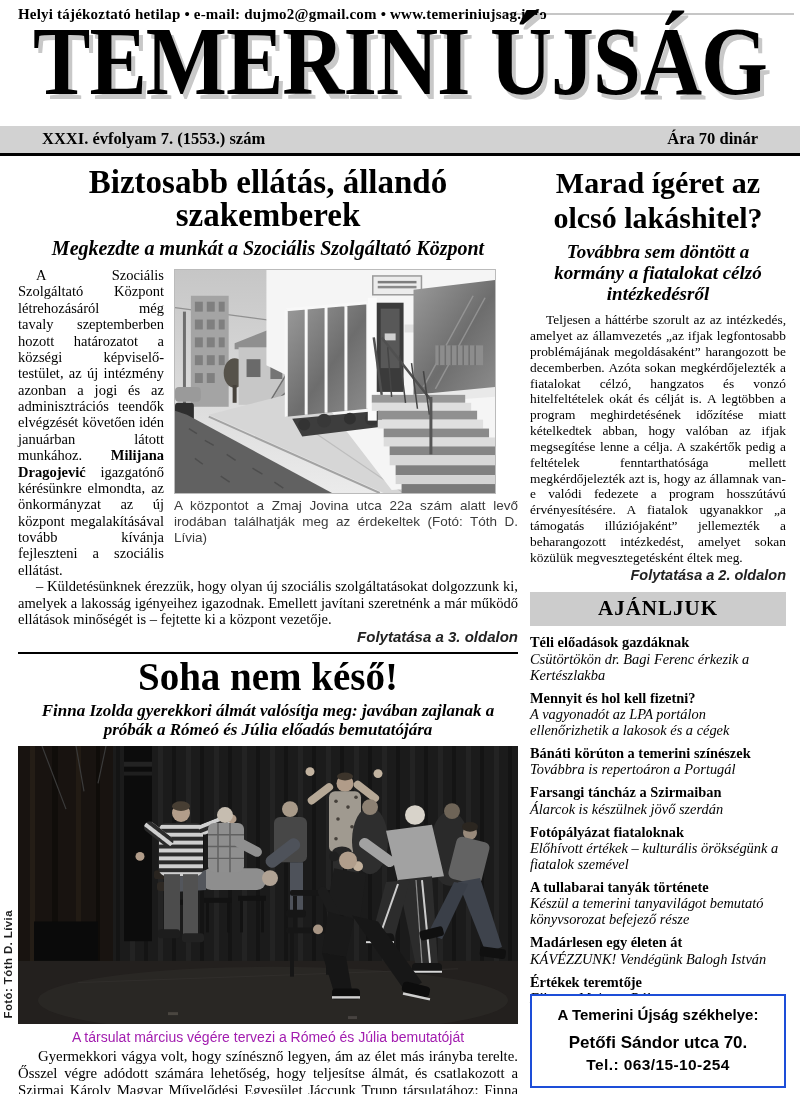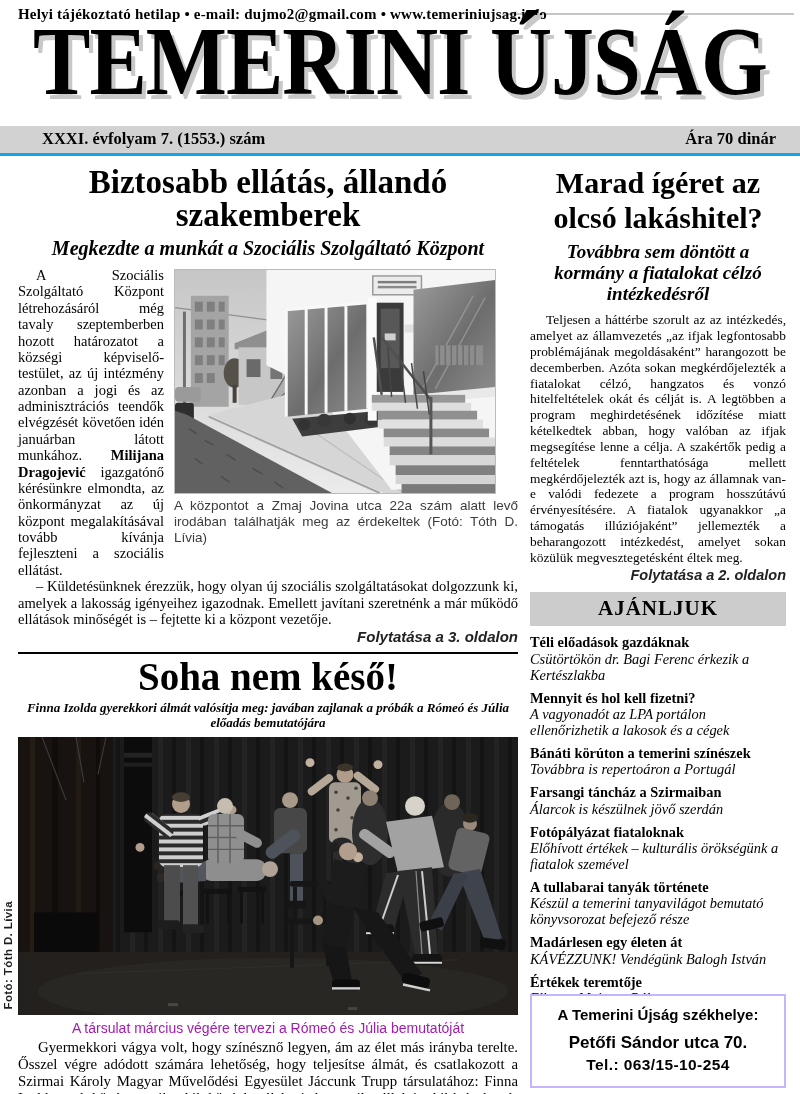--- a/index.html
+++ b/index.html
@@ -16,21 +16,21 @@
   .masthead-line { position:absolute; top:13px; left:502px; width:292px; height:2px; background:#c6c6c6; z-index:1; }
   .masthead {
     text-align:center; font-weight:bold; font-size:86px; line-height:0.92;
     letter-spacing:-1px; white-space:nowrap; height:102px; margin-top:0;
     transform:scaleY(1.13); transform-origin:center 20%;
     text-shadow:4px 4px 0 #c8c8c8; position:relative; z-index:2;
   }
   .infobar {
     position:relative; z-index:3;
     display:flex; align-items:center; background:#d2d2d2;
-    border-bottom:3px solid #0ea5e9; padding:3px 24px 4px 42px;
+    border-bottom:3px solid #000000; padding:3px 42px 4px 42px;
     font-weight:bold; font-size:16.5px; margin-top:4px;
   }
   .infobar .issue { flex:1.1; text-align:left; }
   .infobar .date  { flex:1.2; text-align:center; }
   .infobar .price { flex:0.8; text-align:right; }
 
   
   .columns { display:flex; gap:12px; padding:6px 14px 0 18px; }
   .col-left { width:500px; flex:none; }
   .col-right{ width:256px; flex:none; }
@@ -47,21 +47,21 @@
     line-height:1.2; margin-top:4px; text-align:justify;
   }
   .cont {
     font-family:"Liberation Sans", sans-serif; font-style:italic; font-weight:bold;
     font-size:15px; text-align:right; margin-top:2px; color:#222;
   }
   hr.sep { border:none; border-top:2px solid #000; margin:6px 0 2px; clear:both; }
 
   
   .headline2 { font-size:39px; font-weight:bold; text-align:center; line-height:1.0; margin:3px 0 5px; }
-  .subtitle2 { font-size:13px; font-weight:bold; font-style:italic; text-align:center; line-height:1.12; margin:0 0 7px; }
+  .subtitle2 { font-size:17px; font-weight:bold; font-style:italic; text-align:center; line-height:1.12; margin:0 0 7px; }
   .photo2wrap { position:relative; }
   .photo2wrap svg { display:block; width:500px; height:278px; }
   .photo-credit {
     position:absolute; left:-16px; bottom:6px;
     font-family:"Liberation Sans", sans-serif; font-weight:bold; font-size:11.5px; color:#1d1d1d;
     writing-mode:vertical-rl; transform:rotate(180deg); letter-spacing:0.4px;
   }
   .caption2 { font-family:"Liberation Sans", sans-serif; font-size:14px; color:#a21caf; text-align:center; margin:5px 0 3px; }
   .body2 { font-size:14.8px; line-height:1.14; text-align:justify; margin:0; text-indent:20px; }
 
@@ -75,21 +75,21 @@
   }
   .recommend-header {
     background:#cccccc; text-align:center; font-weight:bold; font-size:21px;
     letter-spacing:1px; padding:4px 0 5px; margin:9px 0 8px;
   }
   .rec-item { margin-bottom:7px; }
   .rec-title { font-weight:bold; font-size:14.4px; line-height:1.12; }
   .rec-desc  { font-style:italic; font-size:14.4px; line-height:1.12; }
   .address-box {
     position:absolute; right:14px; bottom:6px; width:256px;
-    border:2px solid #c4b5fd; text-align:center;
+    border:2px solid #1d4ed8; text-align:center;
     font-family:"Liberation Sans", sans-serif; font-weight:bold;
     padding:10px 4px 12px;
     background:#fff;
   }
   .addr1 { font-size:15px; margin-bottom:10px; }
   .addr2 { font-size:17px; margin-bottom:3px; }
   .addr3 { font-size:15.5px; letter-spacing:0.4px; }
 </style>
 </head>
 <body>

